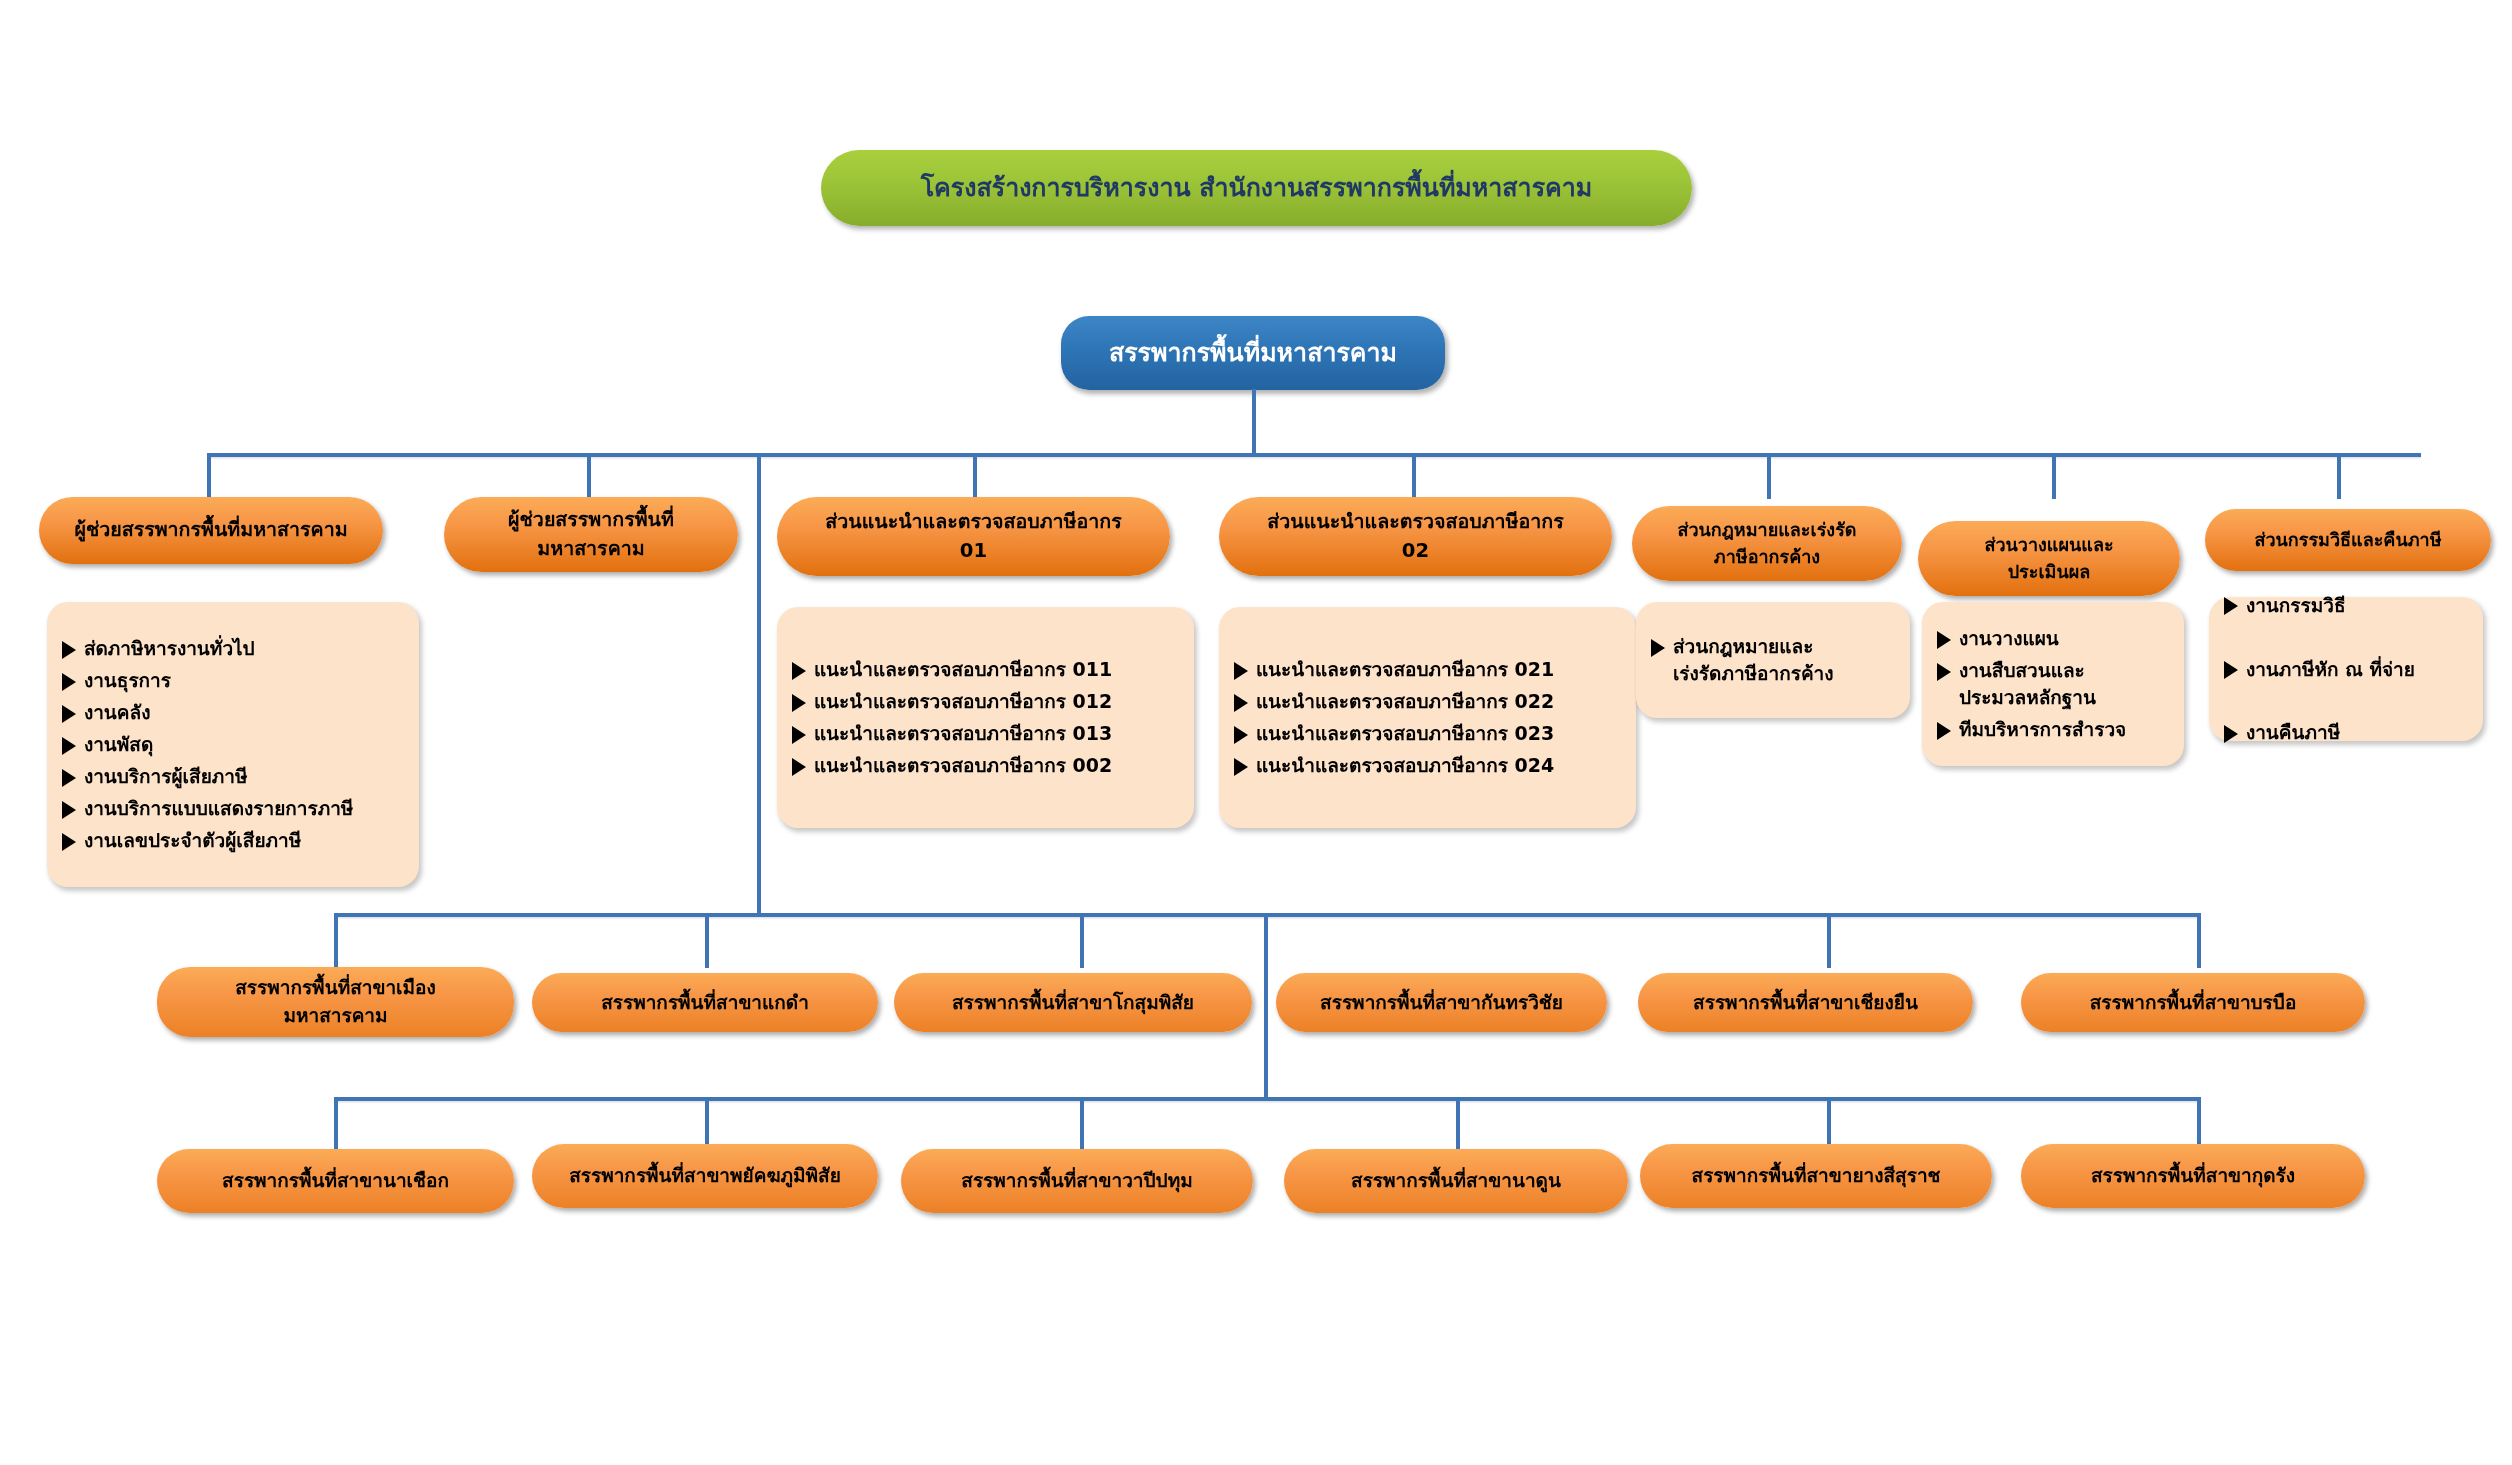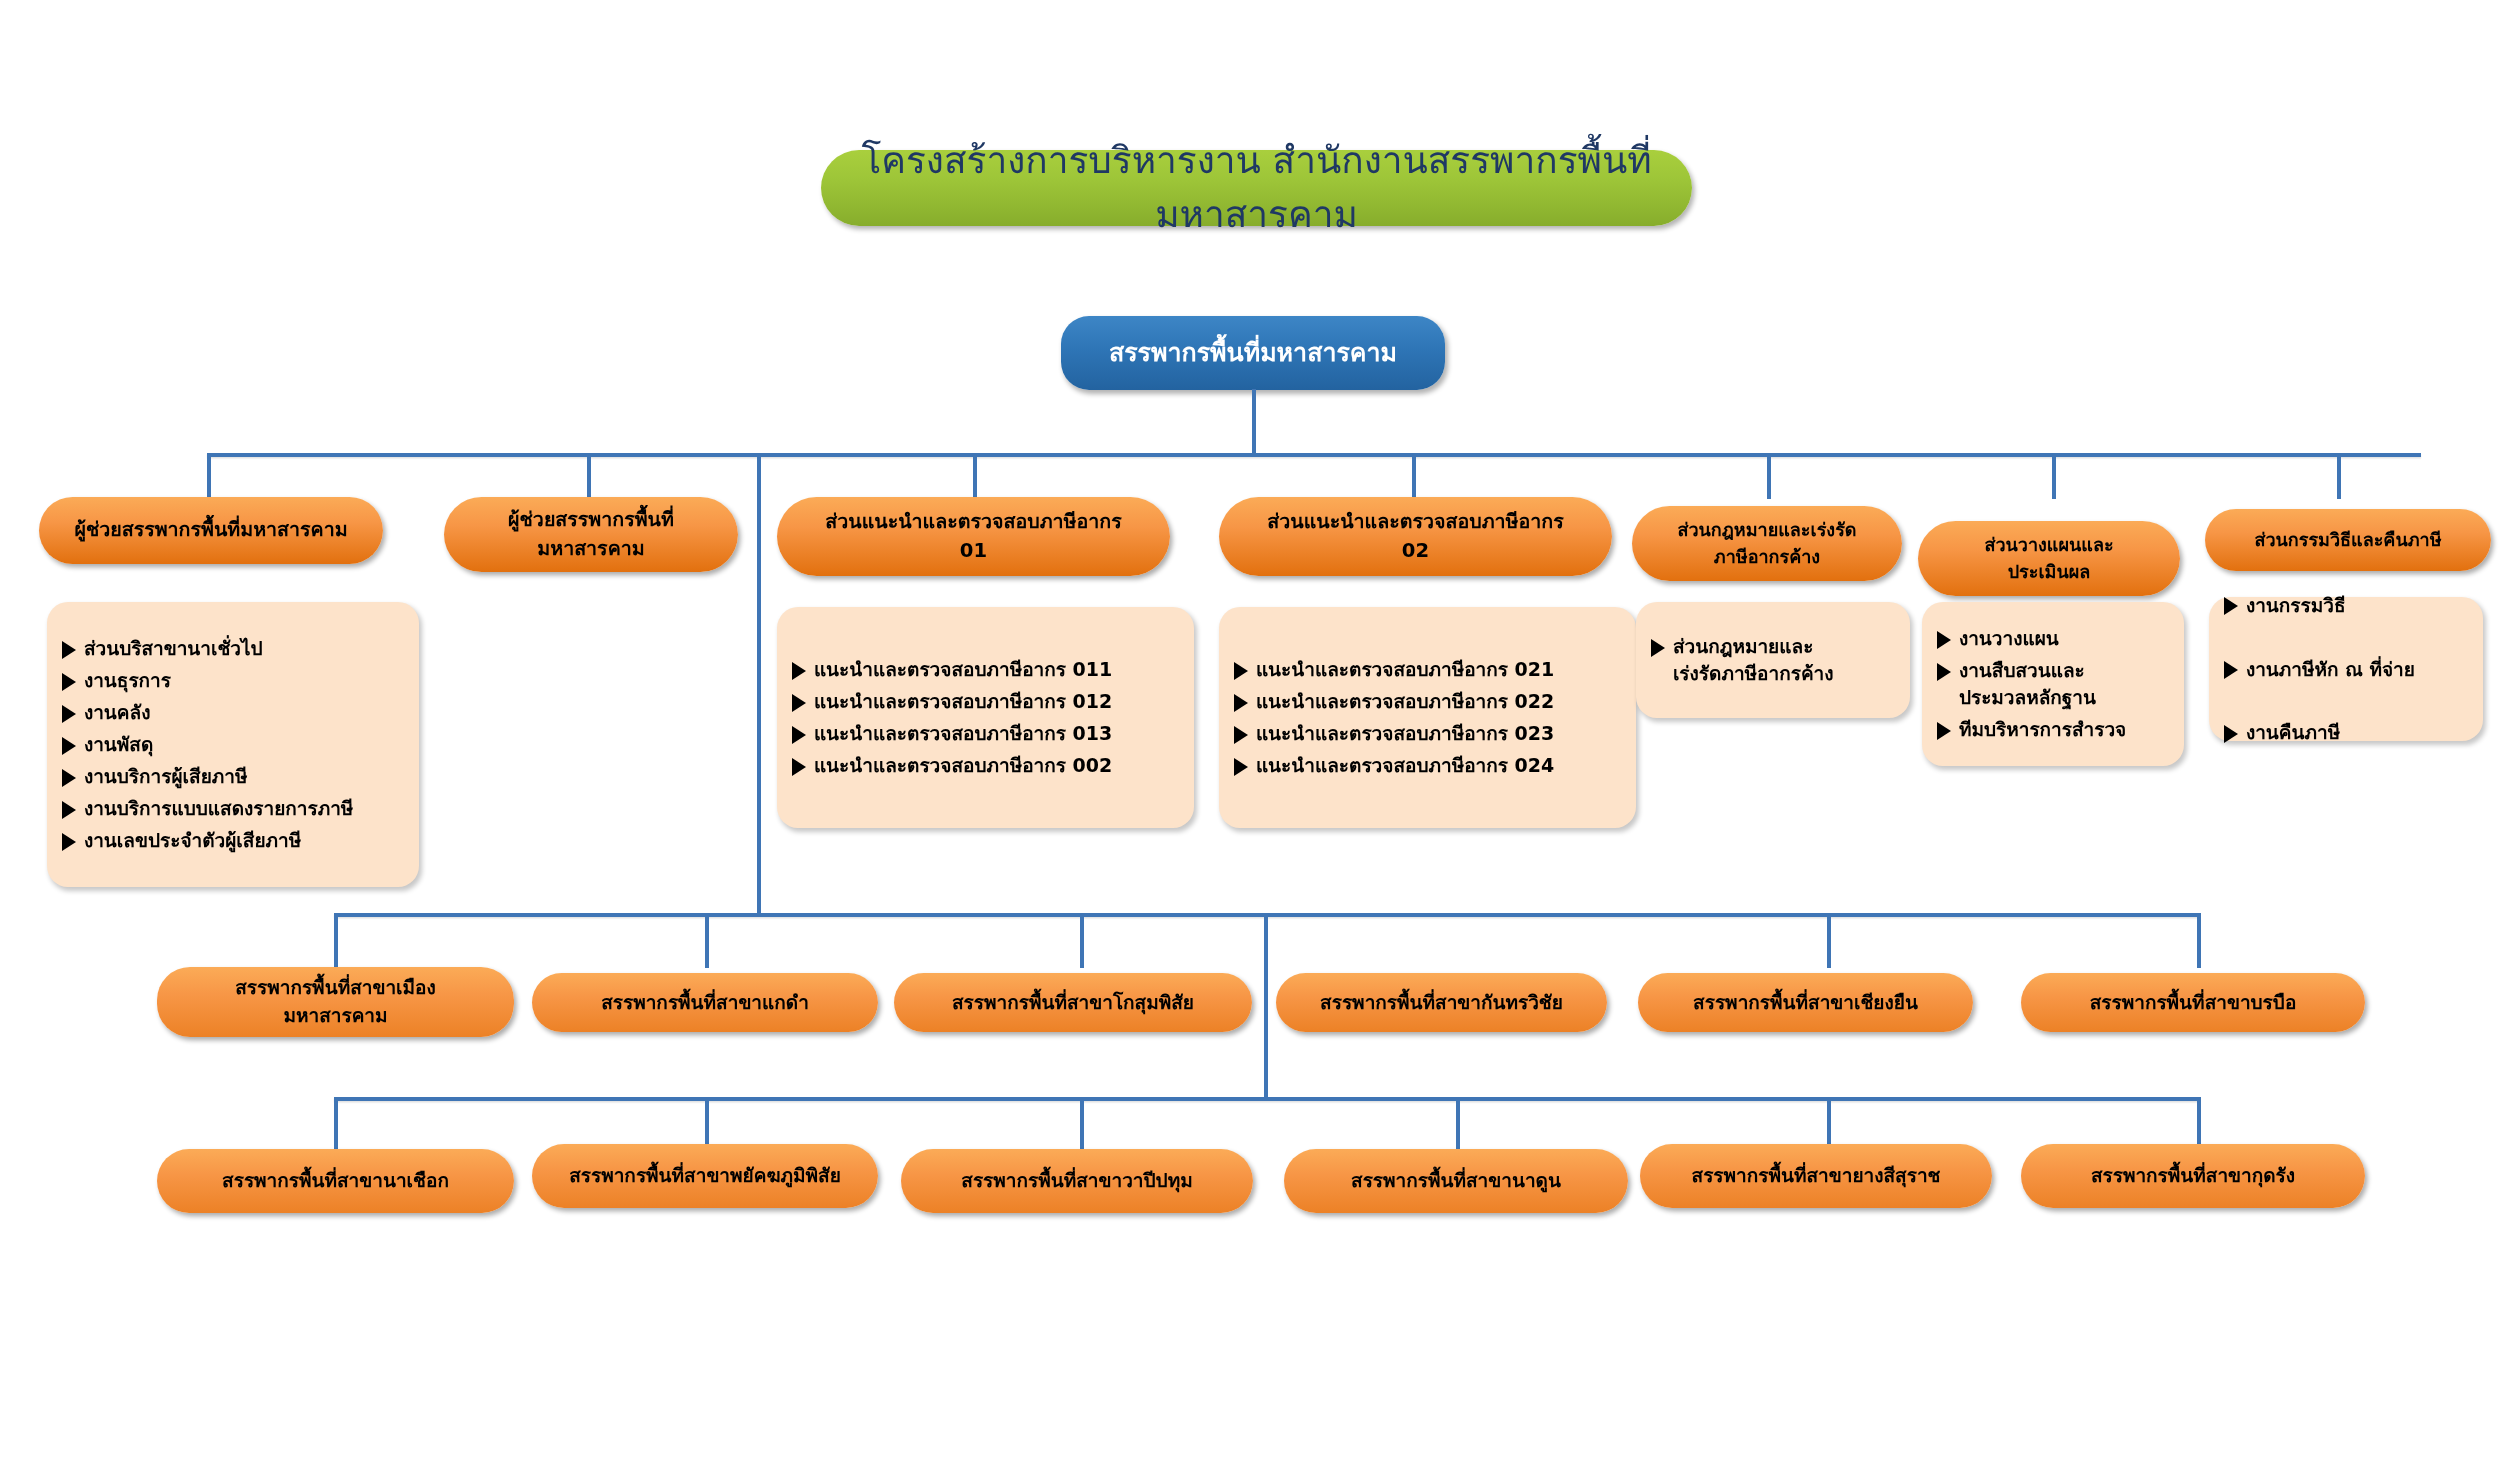--- a/index.html
+++ b/index.html
@@ -20,22 +20,22 @@
     text-align:center;
     line-height:1.45;
     border-radius:817px;
     color:#000;
   }
 
   
   .title-banner{
     background:linear-gradient(to bottom,#a9cf3d 0%,#9dc538 40%,#87ad2c 100%);
     color:#1f3864;
-    font-weight:normal;
-    font-size:37px;
+    font-weight:bold;
+    font-size:25px;
     border-radius:39px;
     box-shadow:2.5px 3.3px 4.9px rgba(0,0,0,.30);
   }
 
   
   .root-node{
     background:linear-gradient(to bottom,#3d86c6 0%,#2e75b6 45%,#2363a0 100%);
     color:#ffffff;
     font-weight:bold;
     font-size:25px;
@@ -158,21 +158,21 @@
 ประเมินผล</span>
   </div>
 
   <div class="pill org-node small" style="left:2205px;top:509px;width:286px;height:62px;">
     <span style="white-space:pre-line;">ส่วนกรรมวิธีและคืนภาษี</span>
   </div>
 
   <div class="list-panel" style="left:47px;top:602px;width:372px;height:285px;">
     <div class="li">
         <i class="bullet"></i>
-        <span class="li-txt">ส่วนบริสาขานาเชั่วไป</span>
+        <span class="li-txt">ส่ดภาษิหารงานทั่วไป</span>
       </div>
     <div class="li">
         <i class="bullet"></i>
         <span class="li-txt">งานธุรการ</span>
       </div>
     <div class="li">
         <i class="bullet"></i>
         <span class="li-txt">งานคลัง</span>
       </div>
     <div class="li">

